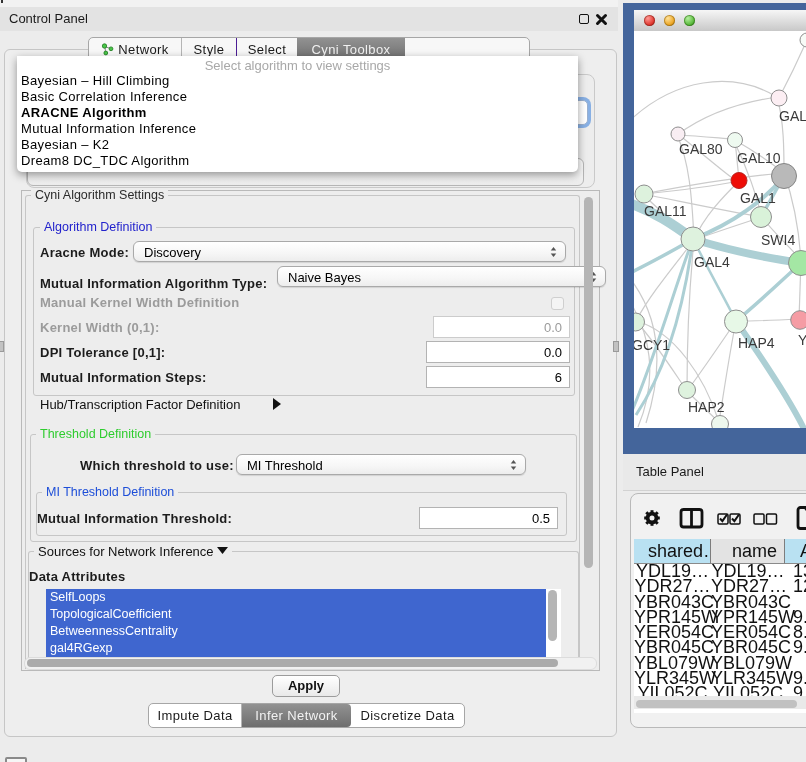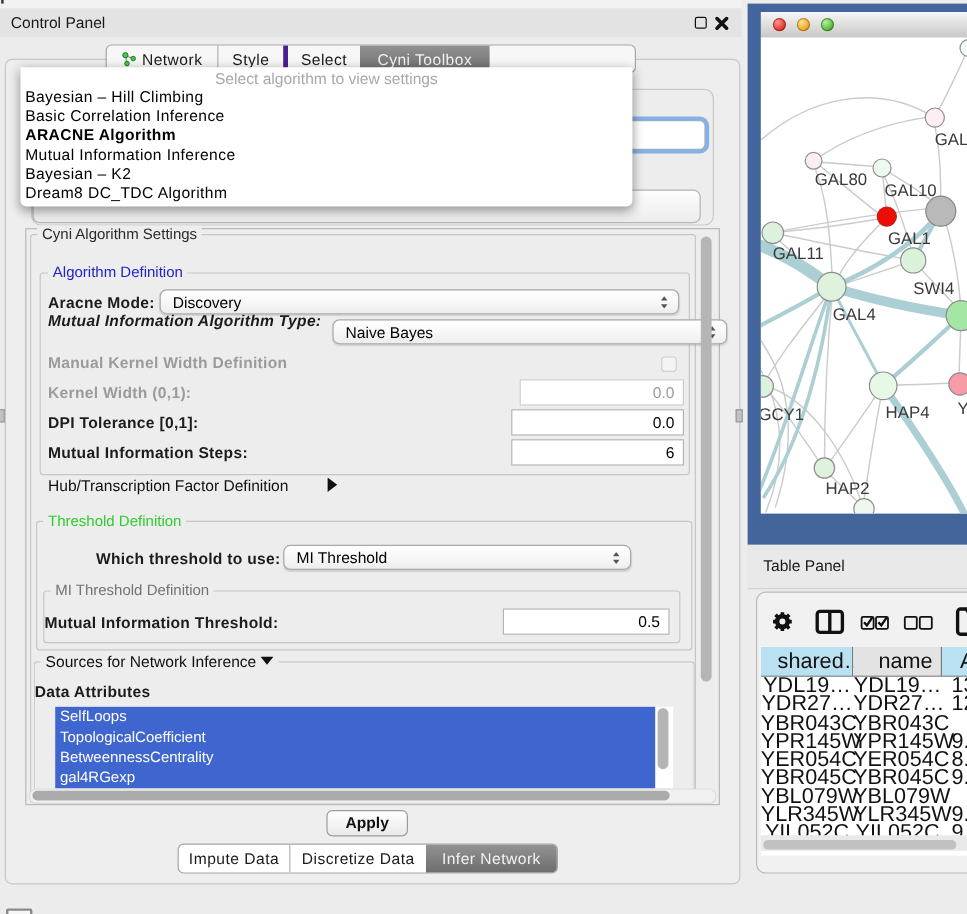--- a/index.html
+++ b/index.html
@@ -38,21 +38,21 @@
 
 <div id="toptabs" class="abs" style="left:88px;top:37px;width:440px;height:22px;border:1px solid #a6a6a6;border-radius:5px;background:#f7f7f7;display:flex;font-size:13px;letter-spacing:0.4px;color:#1a1a1a;">
   <div style="width:92px;display:flex;align-items:center;justify-content:center;border-right:1px solid #b5b5b5;">
     <svg width="13" height="13" viewBox="0 0 13 13" style="margin-right:4px;">
           <path d="M3.5 3.5 L9.5 5.5 M4 4 L4.5 9.5" stroke="#888" stroke-width="1"></path>
           <circle cx="3.5" cy="3" r="2.2" fill="#49c549" stroke="#1d7a1d" stroke-width="0.8"></circle>
           <circle cx="10" cy="5.8" r="1.9" fill="#49c549" stroke="#1d7a1d" stroke-width="0.8"></circle>
           <circle cx="4.8" cy="10" r="1.9" fill="#49c549" stroke="#1d7a1d" stroke-width="0.8"></circle>
         </svg>
     Network</div>
-  <div style="width:54px;display:flex;align-items:center;justify-content:center;border-right:4px solid #4c1d95;">Style</div>
+  <div style="width:54px;display:flex;align-items:center;justify-content:center;border-right:1px solid #4c1d95;">Style</div>
   <div style="width:60px;display:flex;align-items:center;justify-content:center;">Select</div>
   <div style="width:108px;display:flex;align-items:center;justify-content:center;background:linear-gradient(#929292,#6e6e6e);color:#f2f2f2;">Cyni Toolbox</div>
 </div>
 
 <div class="abs" style="left:21px;top:190px;width:577px;height:479px;border:1px solid #b9b9b9;background:#ededed;"></div>
 
 <div class="group" style="left:25px;top:195px;width:553px;height:473px;border-bottom:none;border-radius:3px 3px 0 0;">
   <div class="gtitle" style="left:5px;color:#2b2b2b;">Cyni Algorithm Settings</div>
 </div>
 
@@ -62,21 +62,21 @@
 
 <div class="lbl abs" style="left:40px;top:245px;">Aracne Mode:</div>
 <div class="combo" style="left:133px;top:241px;width:431px;height:19px;">
       <span class="ct">Discovery</span>
       <svg class="arr" viewBox="0 0 9 14">
         <path d="M4.5 0.5 L8 5 L1 5 Z" fill="#555"></path>
         <path d="M4.5 13.5 L8 9 L1 9 Z" fill="#555"></path>
       </svg>
     </div>
 
-<div class="lbl abs" style="left:40px;top:260px;font-style:italic;">Mutual Information Algorithm Type:</div>
+<div class="lbl abs" style="left:40px;top:276px;">Mutual Information Algorithm Type:</div>
 <div class="combo" style="left:277px;top:266px;width:287px;height:19px;padding-left:40px;">
       <span class="ct">Naive Bayes</span>
       <svg class="arr" viewBox="0 0 9 14">
         <path d="M4.5 0.5 L8 5 L1 5 Z" fill="#555"></path>
         <path d="M4.5 13.5 L8 9 L1 9 Z" fill="#555"></path>
       </svg>
     </div>
 
 <div class="lbl dis abs" style="left:40px;top:295px;">Manual Kernel Width Definition</div>
 <div class="abs" style="left:551px;top:297px;width:11px;height:11px;border:1px solid #cfcfcf;border-radius:3px;background:#f4f4f4;"></div>
@@ -108,21 +108,21 @@
 <div class="lbl abs" style="left:80px;top:458px;">Which threshold to use:</div>
 <div class="combo" style="left:236px;top:454px;width:288px;height:19px;">
       <span class="ct">MI Threshold</span>
       <svg class="arr" viewBox="0 0 9 14">
         <path d="M4.5 0.5 L8 5 L1 5 Z" fill="#555"></path>
         <path d="M4.5 13.5 L8 9 L1 9 Z" fill="#555"></path>
       </svg>
     </div>
 
 <div class="group" style="left:36px;top:492px;width:529px;height:42px;">
-  <div class="gtitle" style="left:5px;color:#737373;">MI Threshold Definition</div>
+  <div class="gtitle" style="left:5px;color:#1d4ed8;">MI Threshold Definition</div>
 </div>
 <div class="lbl abs" style="left:37px;top:511px;">Mutual Information Threshold:</div>
 <div class="field" style="left:419px;top:507px;width:137px;height:20px;">
       <span class="fv">0.5</span>
     </div>
 
 <div class="group" style="left:28px;top:551px;width:549px;height:117px;border-bottom:none;">
   <div class="gtitle" style="left:5px;color:#111;font-size:13px;">Sources for Network Inference <svg width="11" height="8" viewBox="0 0 11 8" style="vertical-align:1px;">
           <path d="M0 0 L11 0 L5.5 7 Z" fill="#111"></path>
         </svg></div>
@@ -133,31 +133,31 @@
   <div class="abs" style="left:0;top:0;width:500px;height:68px;background:#3f66cf;"></div>
   <div class="abs" style="left:4px;top:0;width:496px;height:68px;color:#fff;font-size:12.5px;line-height:17px;">SelfLoops<br>TopologicalCoefficient<br>BetweennessCentrality<br>gal4RGexp</div>
   <div class="abs" style="left:502px;top:1px;width:9px;height:51px;background:#b5b5b5;border-radius:5px;"></div>
 </div>
 
 <div class="abs" style="left:24px;top:657px;width:571px;height:11px;background:#f1f1f1;border:1px solid #dcdcdc;border-radius:6px;"></div>
 <div class="abs" style="left:27px;top:659px;width:531px;height:8px;background:#ababab;border-radius:4px;"></div>
 
 <div class="abs" style="left:584px;top:197px;width:9px;height:371px;background:#b5b5b5;border-radius:5px;"></div>
 
-<div class="abs" style="left:17px;top:56px;width:510px;height:116px;background:#fff;box-shadow:0 3px 9px rgba(0,0,0,0.4);border-radius:0 0 5px 5px;">
+<div class="abs" style="left:17px;top:56px;width:561px;height:116px;background:#fff;box-shadow:0 3px 9px rgba(0,0,0,0.4);border-radius:0 0 5px 5px;">
   <div style="text-align:center;font-size:13px;color:#a8a8a8;height:17px;line-height:19px;">Select algorithm to view settings</div>
   <div style="font-size:13px;letter-spacing:0.35px;color:#000;line-height:16px;padding-left:4px;">Bayesian – Hill Climbing<br>Basic Correlation Inference<br><b>ARACNE Algorithm</b><br>Mutual Information Inference<br>Bayesian – K2<br>Dream8 DC_TDC Algorithm</div>
 </div>
 
 <div class="abs" style="left:272px;top:675px;width:66px;height:20px;border:1px solid #9c9c9c;border-radius:5px;background:linear-gradient(#ffffff,#e9e9e9);text-align:center;line-height:20px;font-size:13px;color:#111;font-weight:bold;">Apply</div>
 
 <div class="abs" style="left:148px;top:703px;width:315px;height:23px;border:1px solid #a6a6a6;border-radius:5px;background:#ffffff;display:flex;font-size:13px;letter-spacing:0.4px;color:#1a1a1a;">
   <div style="width:92px;display:flex;align-items:center;justify-content:center;border-right:1px solid #b5b5b5;">Impute Data</div>
+  <div style="flex:1;display:flex;align-items:center;justify-content:center;background:linear-gradient(#929292,#6e6e6e);color:#f2f2f2;border-radius:0 4px 4px 0;">Infer Network</div>
   <div style="width:113px;display:flex;align-items:center;justify-content:center;">Discretize Data</div>
-  <div style="flex:1;display:flex;align-items:center;justify-content:center;background:linear-gradient(#929292,#6e6e6e);color:#f2f2f2;border-radius:0 4px 4px 0;">Infer Network</div>
 </div>
 
 <div class="abs" style="left:0px;top:341px;width:3px;height:9px;background:#c2c2c2;border:1px solid #9a9a9a;border-left:none;"></div>
 <div class="abs" style="left:613px;top:341px;width:4px;height:9px;background:#c2c2c2;border:1px solid #9a9a9a;"></div>
 <div class="abs" style="left:5px;top:757px;width:18px;height:10px;border:2px solid #8a8a8a;border-radius:2px;background:#f6f6f6;"></div>
 
 <div class="abs" style="left:623px;top:3px;width:183px;height:451px;background:#44659b;"></div>
 <div class="abs" style="left:634px;top:10px;width:172px;height:21px;background:linear-gradient(#f6f6f6,#c8c8c8);border-bottom:1px solid #8a8a8a;"></div>
 <div class="abs" style="left:644px;top:15px;width:11px;height:11px;border-radius:50%;background:radial-gradient(circle at 35% 30%,#ff9a95,#e23b33 60%,#a01510);box-shadow:inset 0 0 0 1px rgba(120,30,20,0.5);"></div>
 <div class="abs" style="left:664px;top:15px;width:11px;height:11px;border-radius:50%;background:radial-gradient(circle at 35% 30%,#ffe29a,#eda829 60%,#9a6a08);box-shadow:inset 0 0 0 1px rgba(130,90,10,0.5);"></div>

